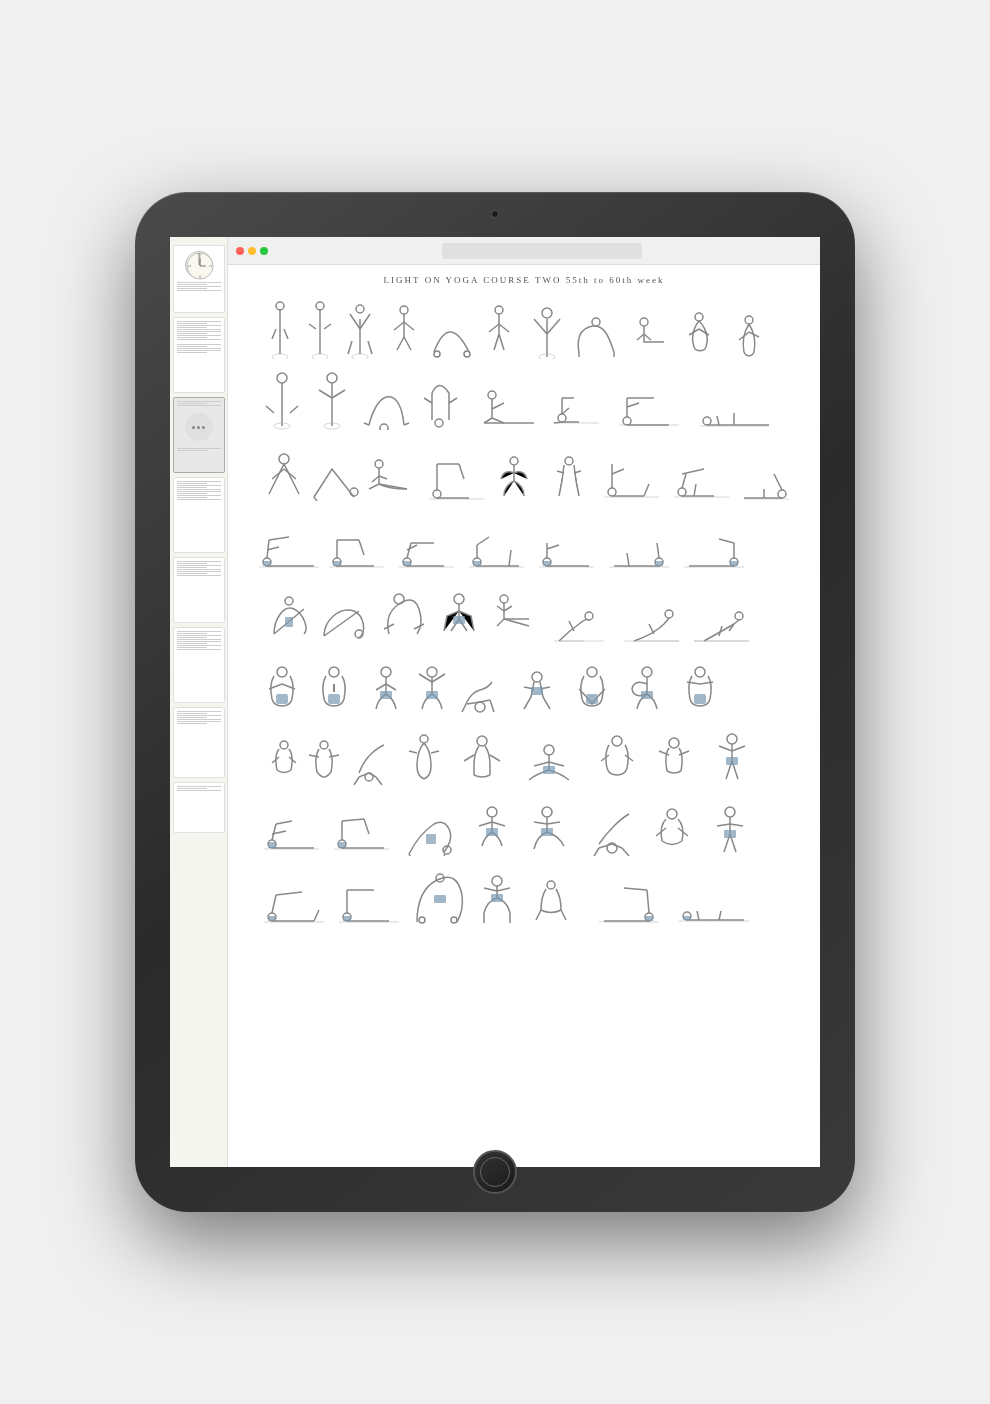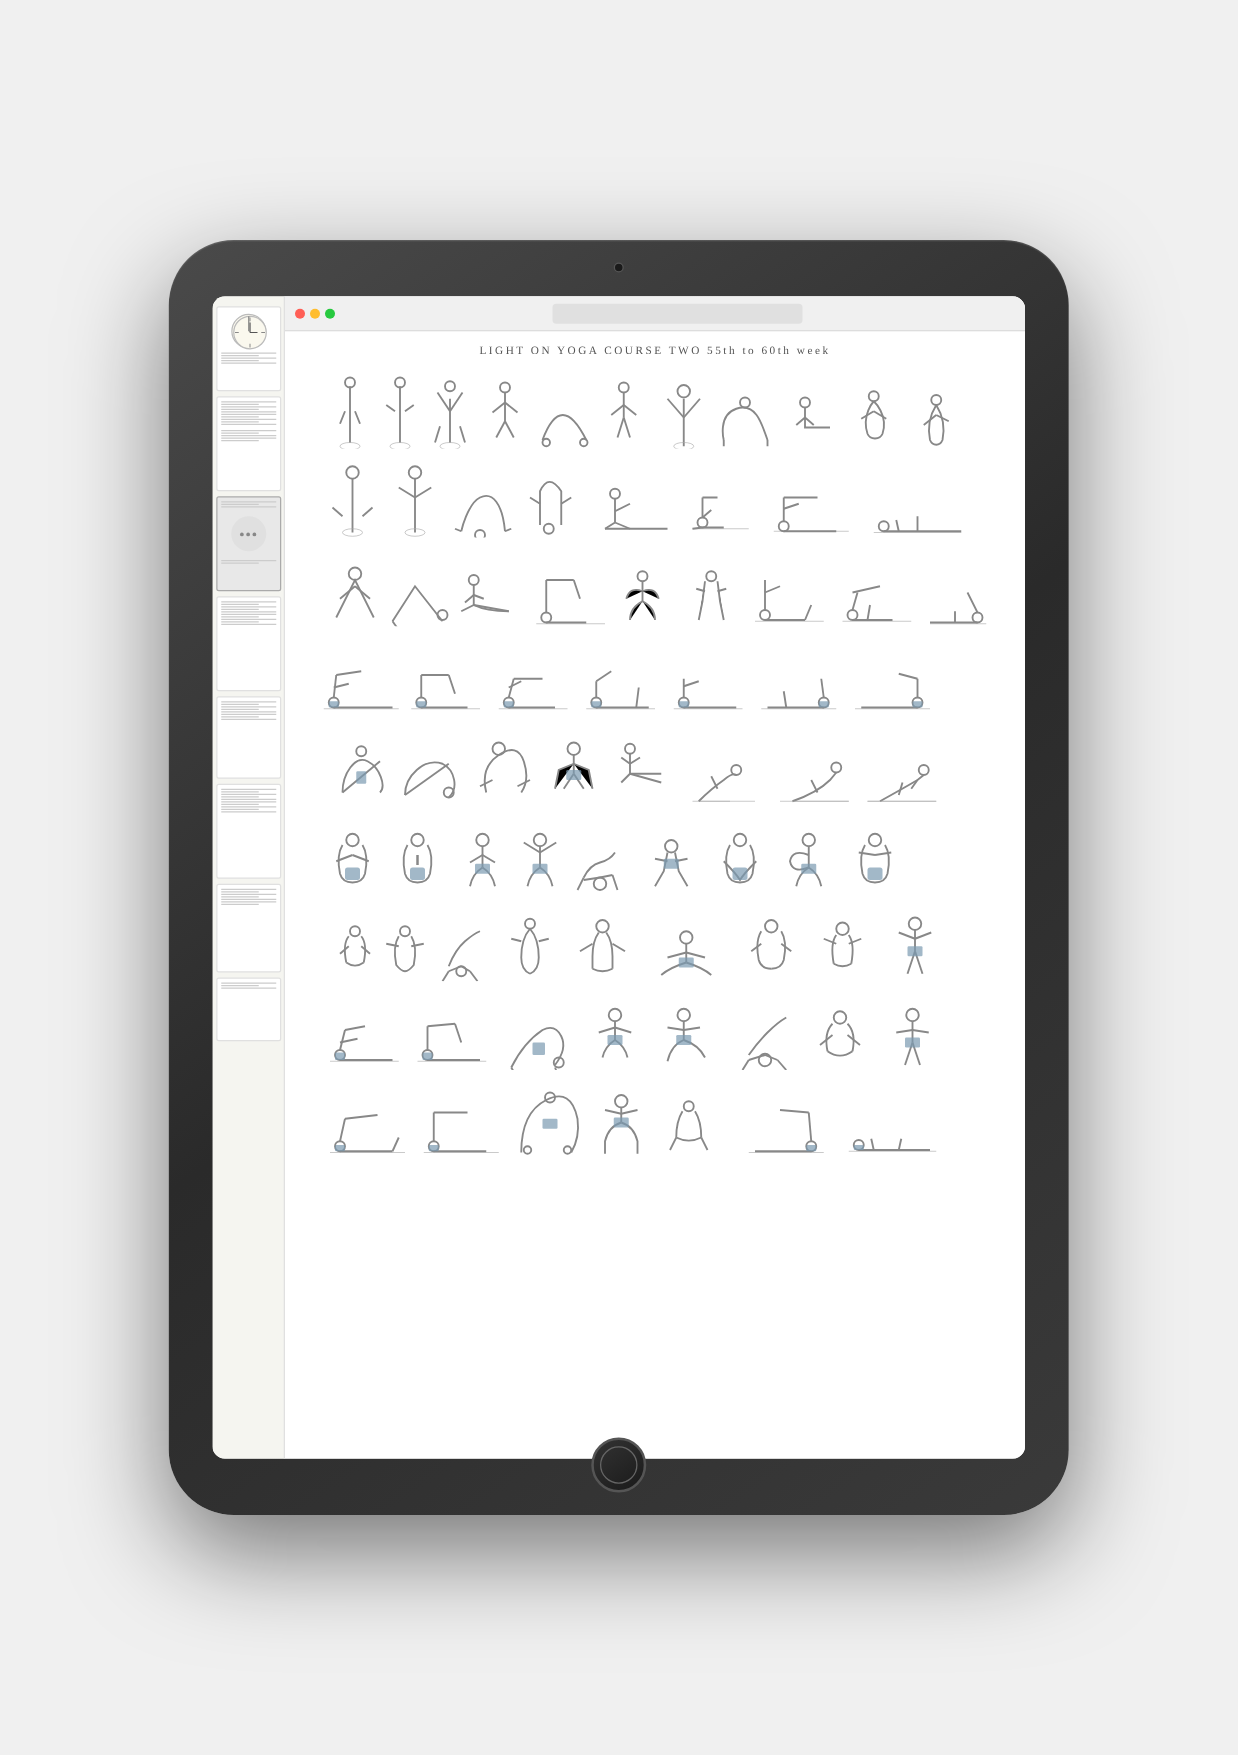--- a/index.html
+++ b/index.html
@@ -59,21 +59,21 @@
       height: 30px;
       border-radius: 50%;
       border: 1px solid #666;
     }
 
     
     .ipad-screen-bezel {
       width: 650px;
       height: 930px;
       background: #111;
-      border-radius: 10px;
+      border-radius: 0;
       overflow: hidden;
       position: relative;
     }
 
     
     .app-screen {
       width: 100%;
       height: 100%;
       background: #ffffff;
       display: flex;

